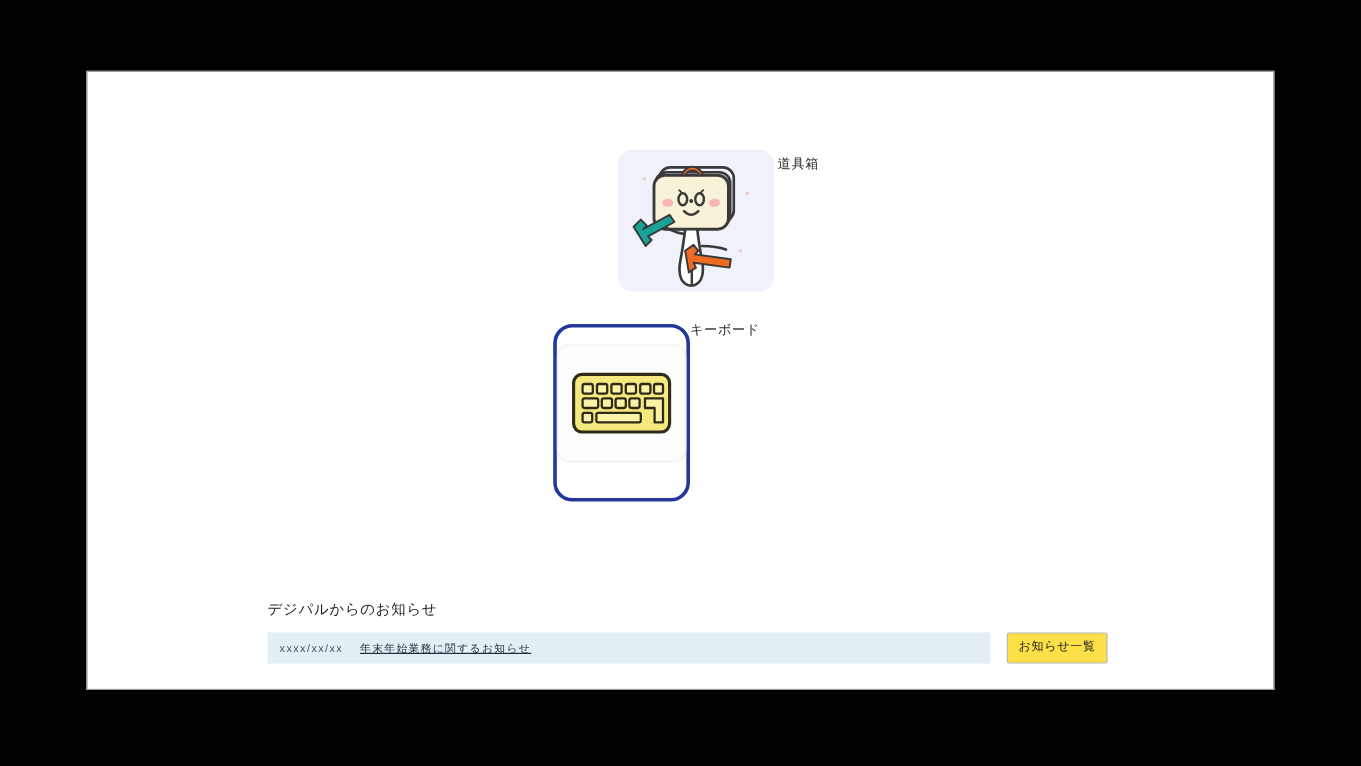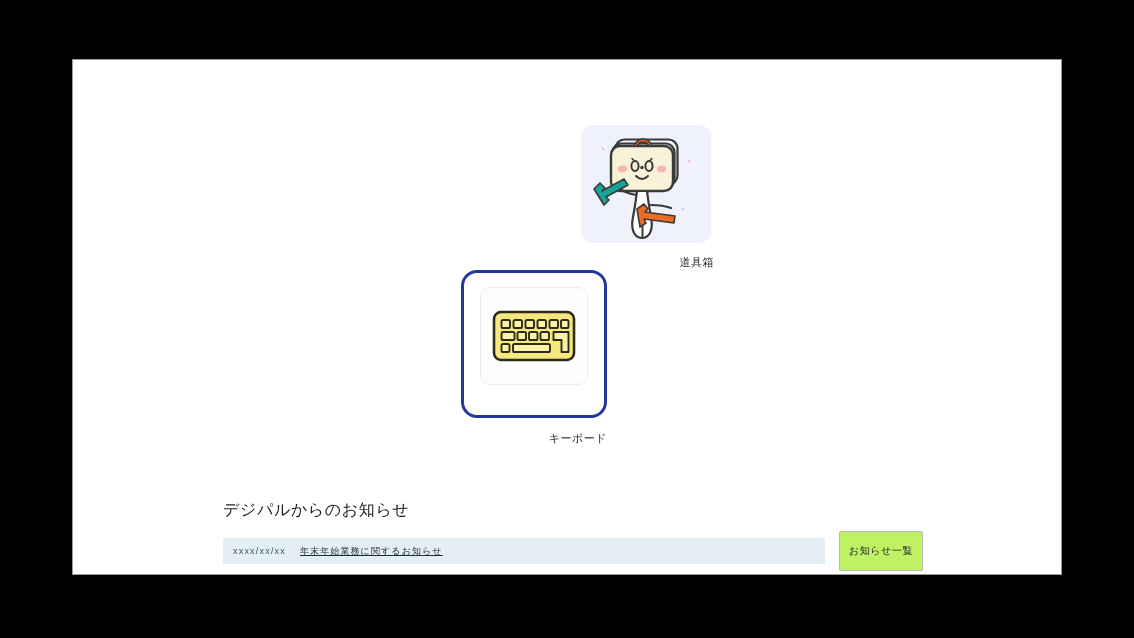--- a/index.html
+++ b/index.html
@@ -39,24 +39,25 @@
     left: 0;
     top: 0;
     width: 100%;
     height: 420px;
   }
 
   
   .tile {
     position: absolute;
     display: flex;
-    flex-direction: column;
-    align-items: flex-end;
+    flex-direction: row;
+    align-items: flex-start;
     cursor: pointer;
     user-select: none;
+    font-family: Liberation Mono, monospace;
   }
 
   .tile-frame {
     border: 3px solid transparent;
     border-radius: 16px;
     box-sizing: border-box;
     display: flex;
     align-items: center;
     justify-content: center;
   }
@@ -116,21 +117,21 @@
     justify-content: flex-start;
     align-items: center;
   }
   #tile-keyboard .tile-thumb {
     width: 108px;
     height: 98px;
     background: #fdfdfd;
     border: 1px solid #ededed;
     border-radius: 10px;
   }
-  #tile-keyboard .tile-label { margin-top: 14px; }
+  #tile-keyboard .tile-label { margin-top: 0; }
 
   
   #tile-flowchart {
     left: 545px;
     top: 224px;
     width: 146px;
   }
   #tile-flowchart .tile-frame {
     width: 146px;
     height: 120px;
@@ -149,21 +150,21 @@
 
   
   #notices {
     position: absolute;
     left: 150px;
     top: 440px;
     width: 700px;
   }
 
   #notices-heading {
-    font-size: 16px;
+    font-size: 12px;
     color: #1d1d1d;
     letter-spacing: 0.6px;
     margin: 0 0 10px 0;
     font-weight: normal;
   }
 
   #notices-row {
     display: flex;
     align-items: center;
     gap: 14px;
@@ -198,22 +199,22 @@
     letter-spacing: 1.1px;
     white-space: nowrap;
     overflow: hidden;
     text-overflow: ellipsis;
     text-decoration: underline;
   }
 
   #notices-all-button {
     flex: 0 0 auto;
     width: 84px;
-    height: 40px;
-    background: #bef264;
+    height: 26px;
+    background: #fde047;
     border: 1px solid #b9b9b9;
     border-radius: 2px;
     font-size: 10px;
     color: #222222;
     letter-spacing: 0.6px;
     font-family: "Liberation Sans", "DejaVu Sans", sans-serif;
     cursor: pointer;
     padding: 0;
     line-height: 1;
   }

